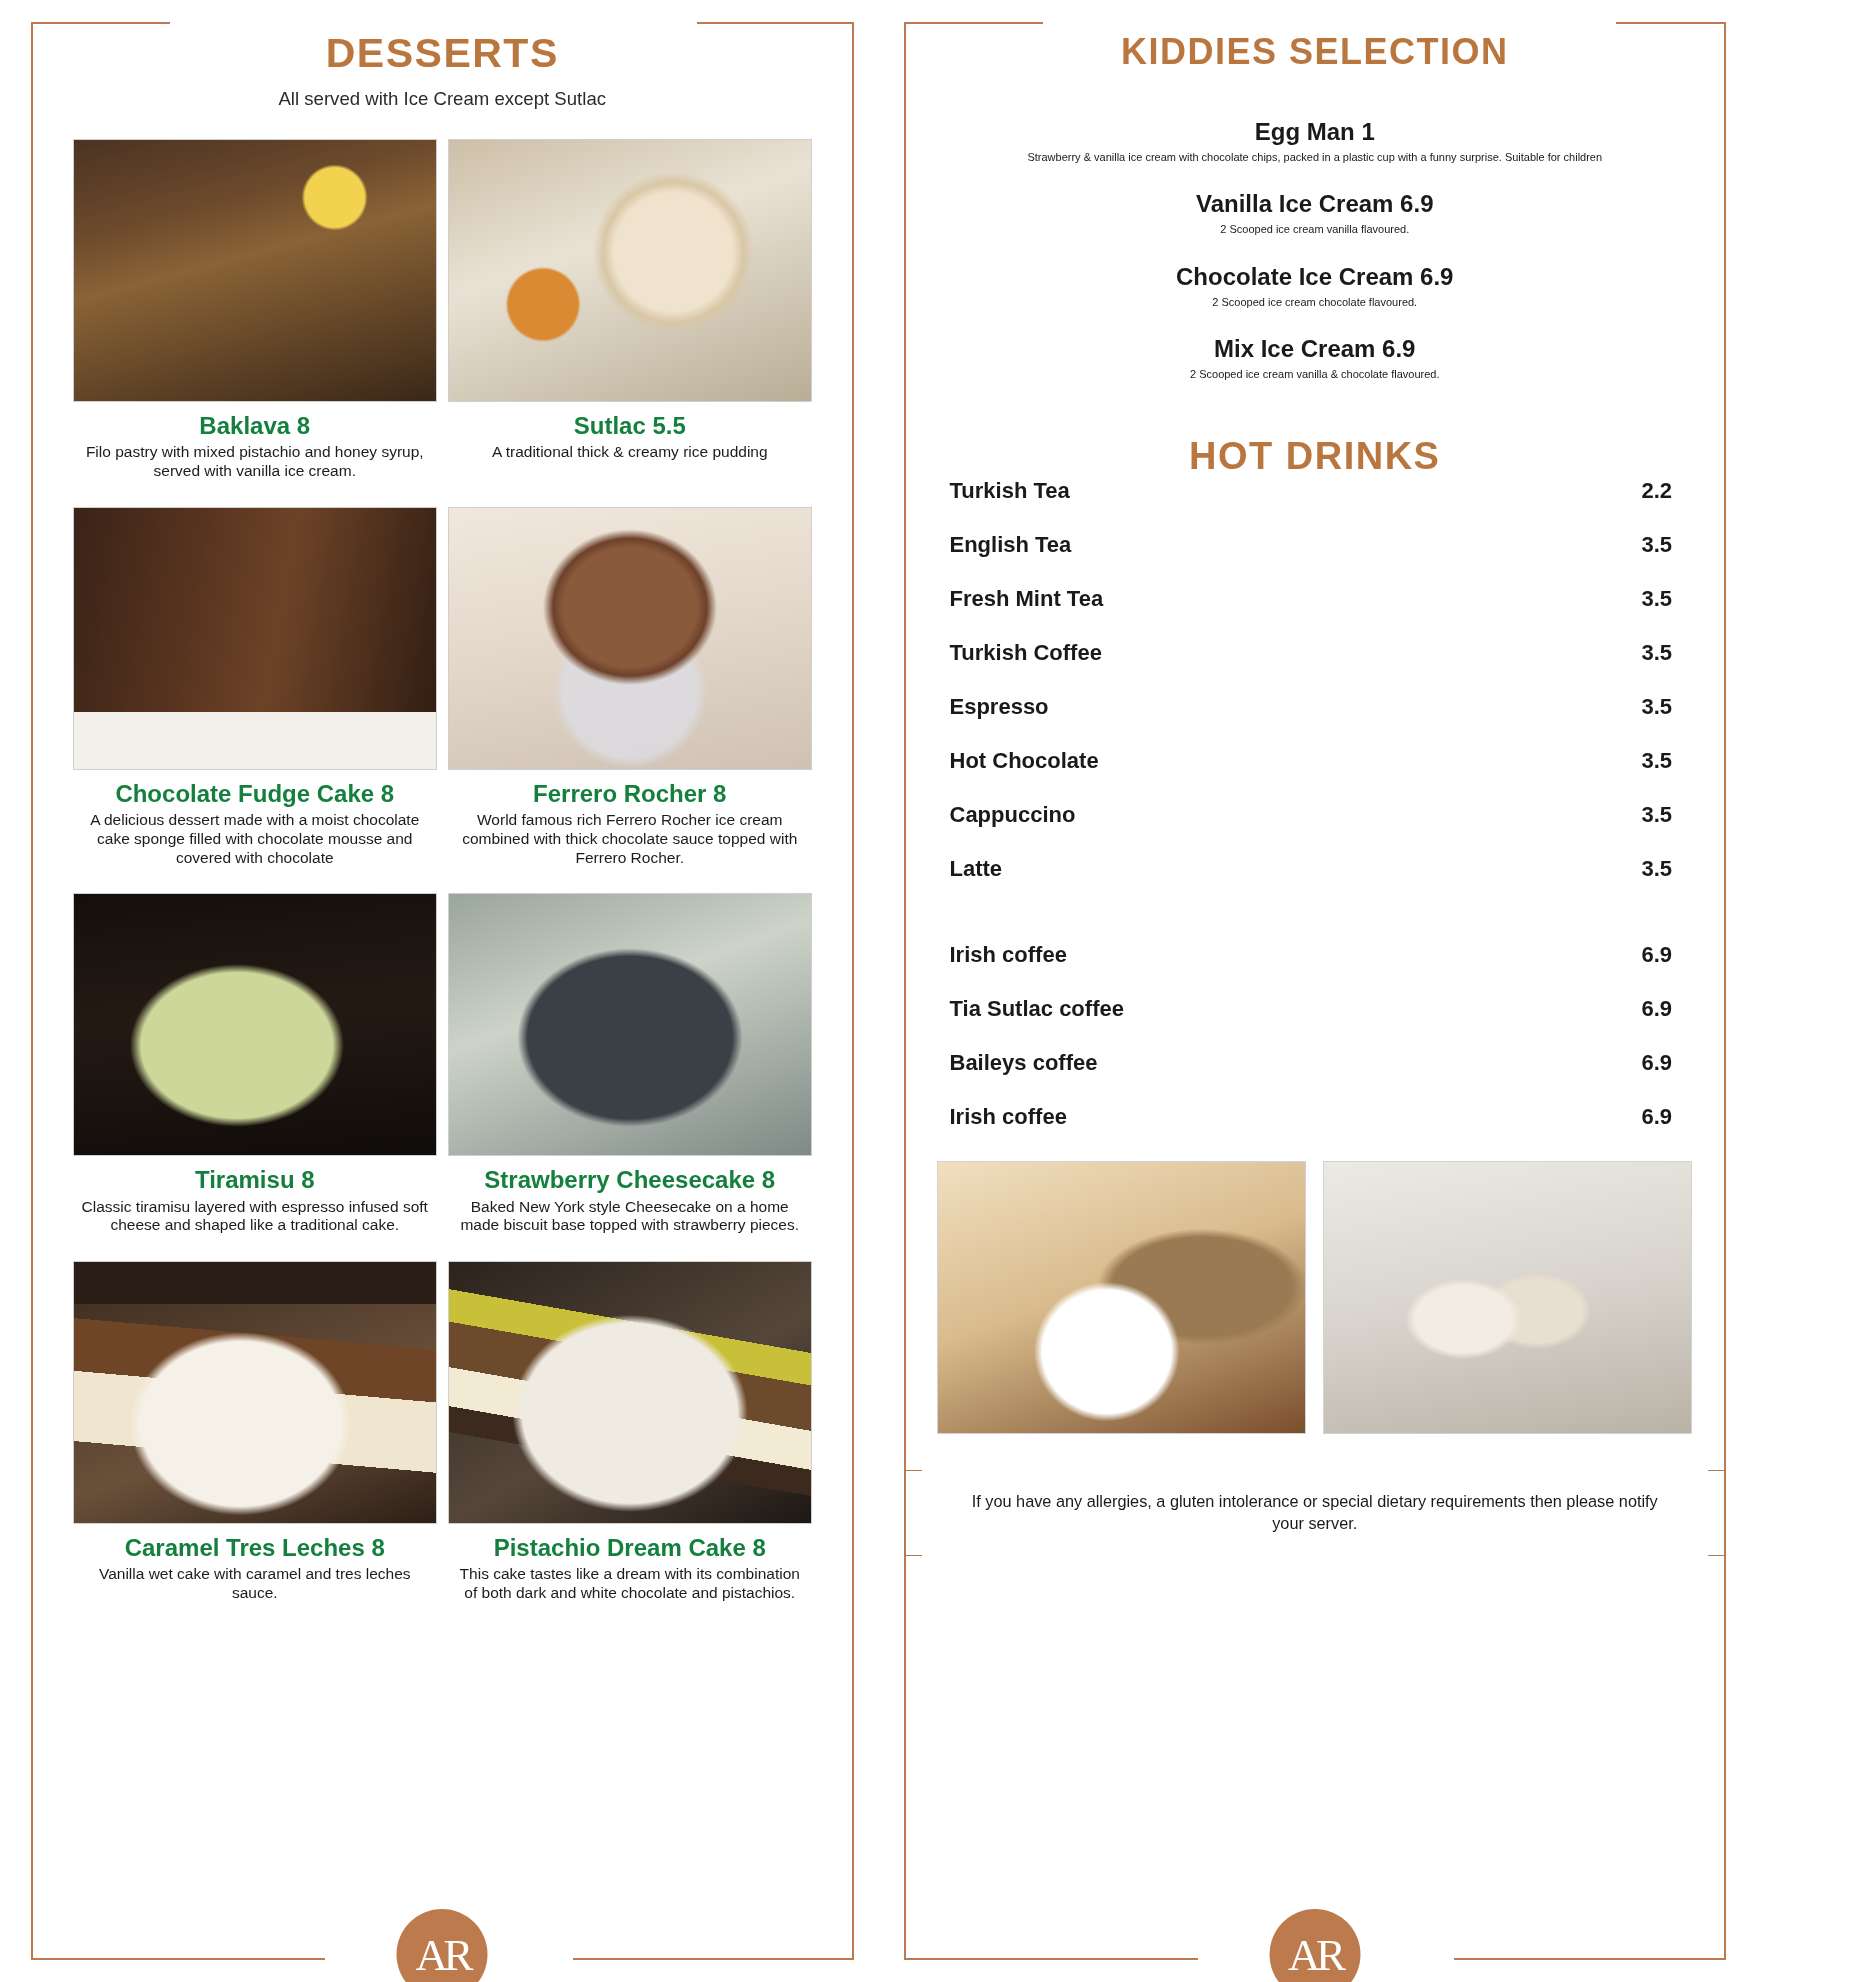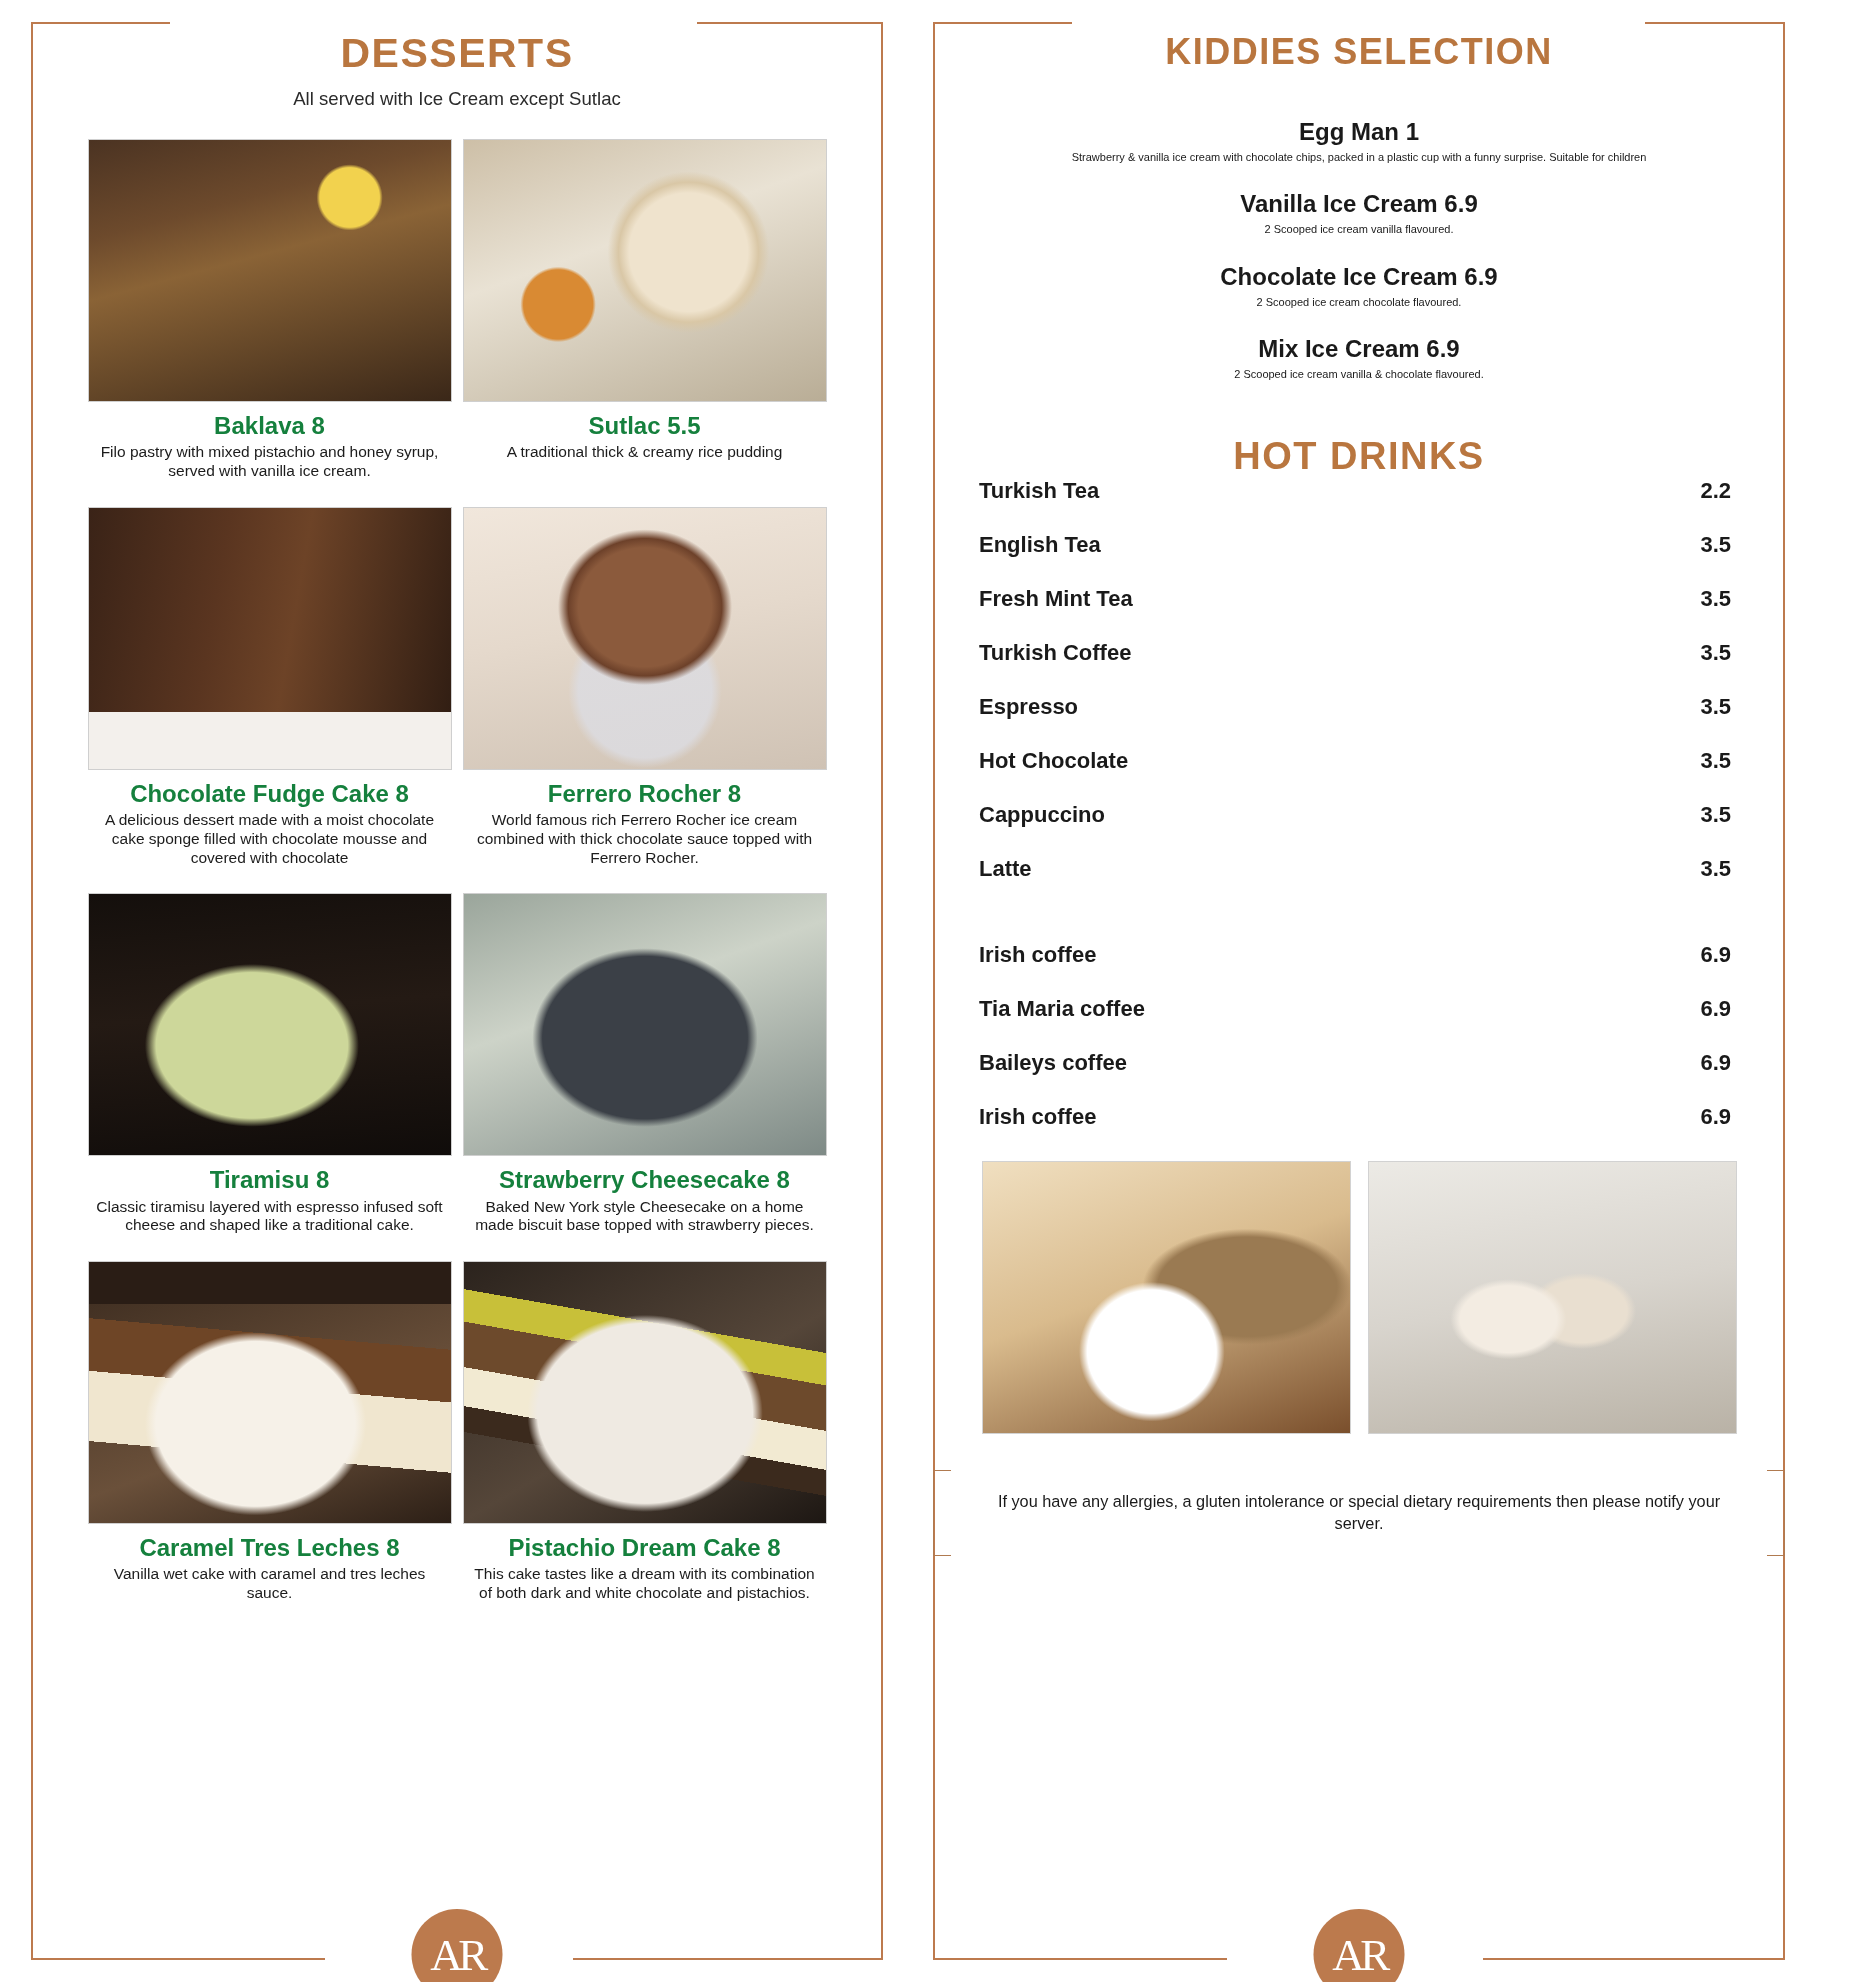--- a/index.html
+++ b/index.html
@@ -10,21 +10,21 @@
   body {
     width: 1866px;
     height: 1983px;
     font-family: "Liberation Sans", sans-serif;
     color: #1a1a1a;
     position: relative;
     overflow: hidden;
   }
   .page {
     display: flex;
-    width: 1864px;
+    width: 1726px;
     height: 1983px;
     box-sizing: border-box;
   }
 
   
   .panel {
     position: relative;
     box-sizing: border-box;
   }
   .left-panel {
@@ -426,21 +426,21 @@
       <div class="drink-row spacer-after">
         <span>Latte</span>
         <span class="drink-price">3.5</span>
       </div>
 
       <div class="drink-row">
         <span>Irish coffee</span>
         <span class="drink-price">6.9</span>
       </div>
       <div class="drink-row">
-        <span>Tia Maria coffee</span>
+        <span>Tia Sutlac coffee</span>
         <span class="drink-price">6.9</span>
       </div>
       <div class="drink-row">
         <span>Baileys coffee</span>
         <span class="drink-price">6.9</span>
       </div>
       <div class="drink-row">
         <span>Irish coffee</span>
         <span class="drink-price">6.9</span>
       </div>

